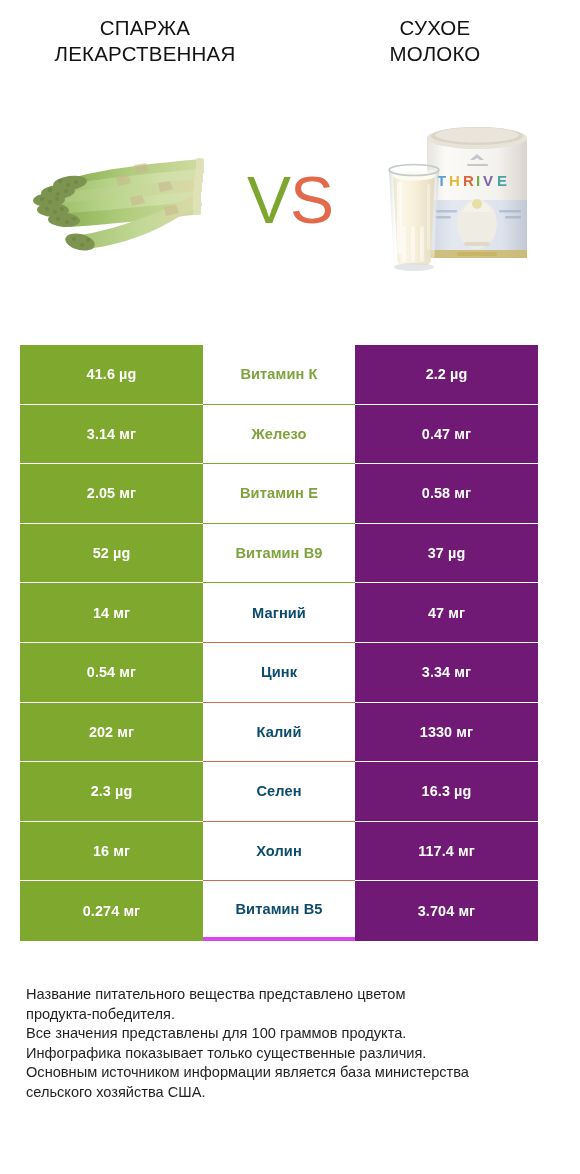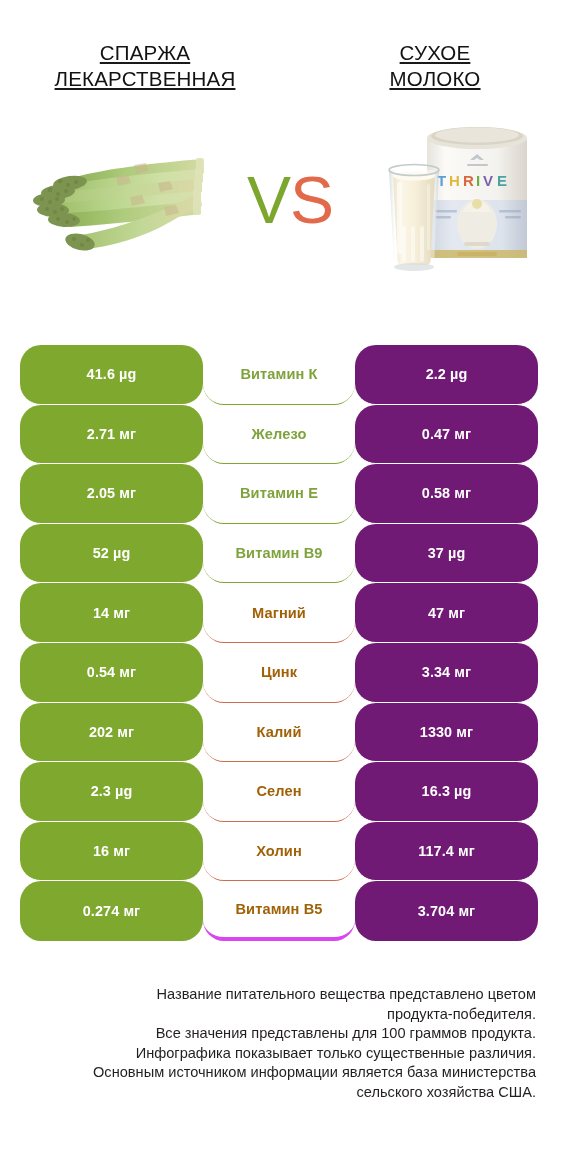--- a/index.html
+++ b/index.html
@@ -13,24 +13,23 @@
     height: 1174px;
     font-family: "Liberation Sans", "DejaVu Sans", sans-serif;
     color: #1a1a1a;
     overflow: hidden;
     position: relative;
   }
 
   
   .header {
     display: flex;
-    padding: 40px 0 0 0;
+    padding: 15px 0 0 0;
     height: 86px;
     box-sizing: border-box;
-    text-decoration: underline;
   }
   .header-col {
     flex: 1 1 50%;
     text-align: center;
     padding: 0 10px;
     box-sizing: border-box;
   }
   .product-title {
     font-size: 20.5px;
     line-height: 26px;
@@ -94,21 +93,20 @@
     height: 59.6px;
     align-items: stretch;
   }
   .cell {
     display: flex;
     align-items: center;
     justify-content: center;
     box-sizing: border-box;
     font-size: 14.4px;
     letter-spacing: 0.1px;
-    border-radius: 21px;
   }
   .cell-left {
     width: 183px;
     background: #7FA82E;
     color: #ffffff;
     font-weight: 700;
   }
   .cell-mid {
     width: 152px;
     background: #ffffff;
@@ -126,30 +124,30 @@
   .row.sep-orange .cell-mid { border-bottom-color: #CE6C50; }
   .row:last-child .cell-mid { border-bottom-color: transparent; }
   .row.last-orange .cell-mid { border-bottom: 4px solid #d946ef; }
 
   .row .cell-left { border-bottom: 1px solid #ffffff; }
   .row .cell-right { border-bottom: 1px solid #ffffff; }
   .row:last-child .cell-left,
   .row:last-child .cell-right { border-bottom: none; }
 
   .label-green { color: #7FA33C; }
-  .label-orange { color: #a16207; }
+  .label-orange { color: #0c4a6e; }
 
   
   .footer {
     position: absolute;
     left: 0;
-    right: 10px;
+    right: 0;
     top: 985px;
-    text-align: right;
-    padding: 0 34px;
+    text-align: left;
+    padding: 0 26px;
     box-sizing: border-box;
   }
   .footer p {
     margin: 0;
     font-size: 14.6px;
     line-height: 19.6px;
     color: #231f20;
     font-weight: 400;
   }
 
@@ -346,21 +344,21 @@
 
 <div class="table">
 
   <div class="row sep-green">
     <div class="cell cell-left">41.6 µg</div>
     <div class="cell cell-mid label-green">Витамин К</div>
     <div class="cell cell-right">2.2 µg</div>
   </div>
 
   <div class="row sep-green">
-    <div class="cell cell-left">2.71 мг</div>
+    <div class="cell cell-left">3.14 мг</div>
     <div class="cell cell-mid label-green">Железо</div>
     <div class="cell cell-right">0.47 мг</div>
   </div>
 
   <div class="row sep-green">
     <div class="cell cell-left">2.05 мг</div>
     <div class="cell cell-mid label-green">Витамин Е</div>
     <div class="cell cell-right">0.58 мг</div>
   </div>
 

